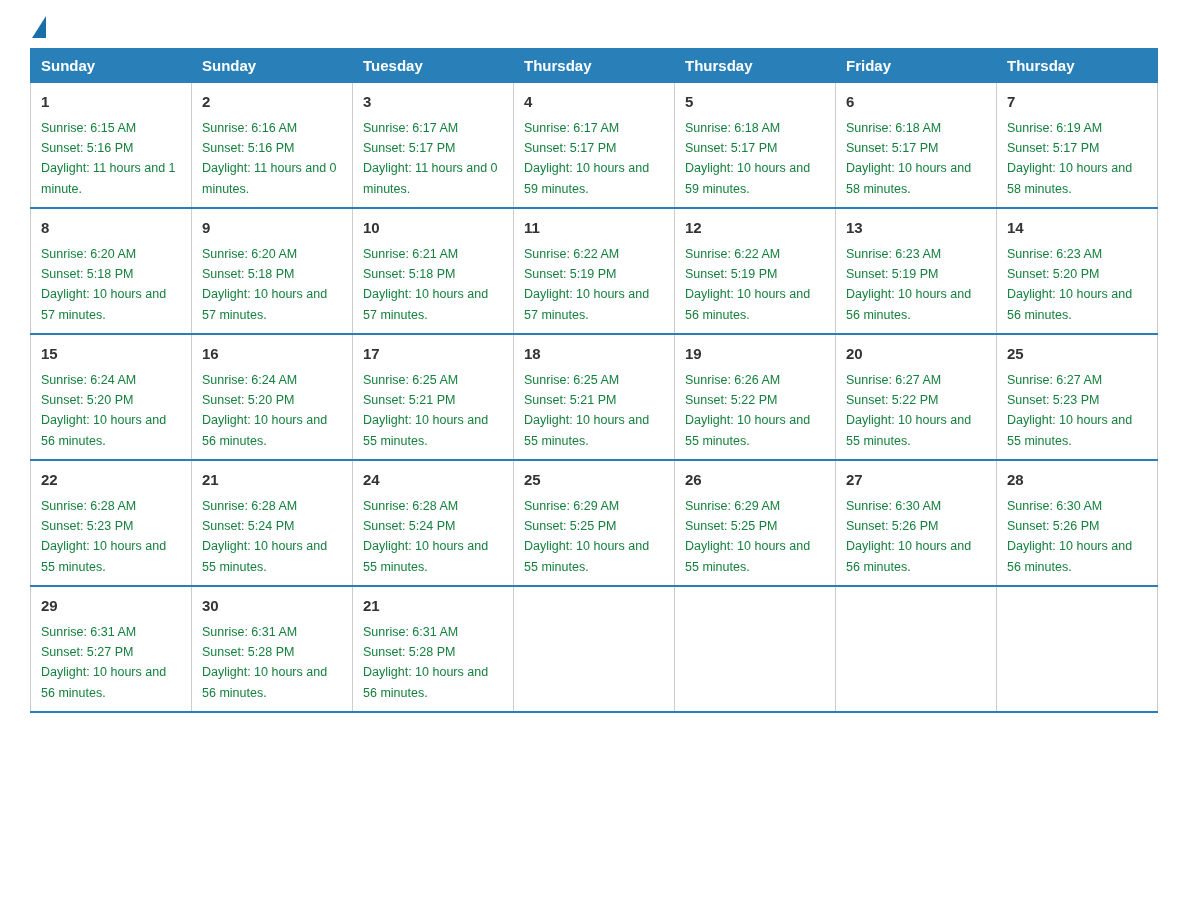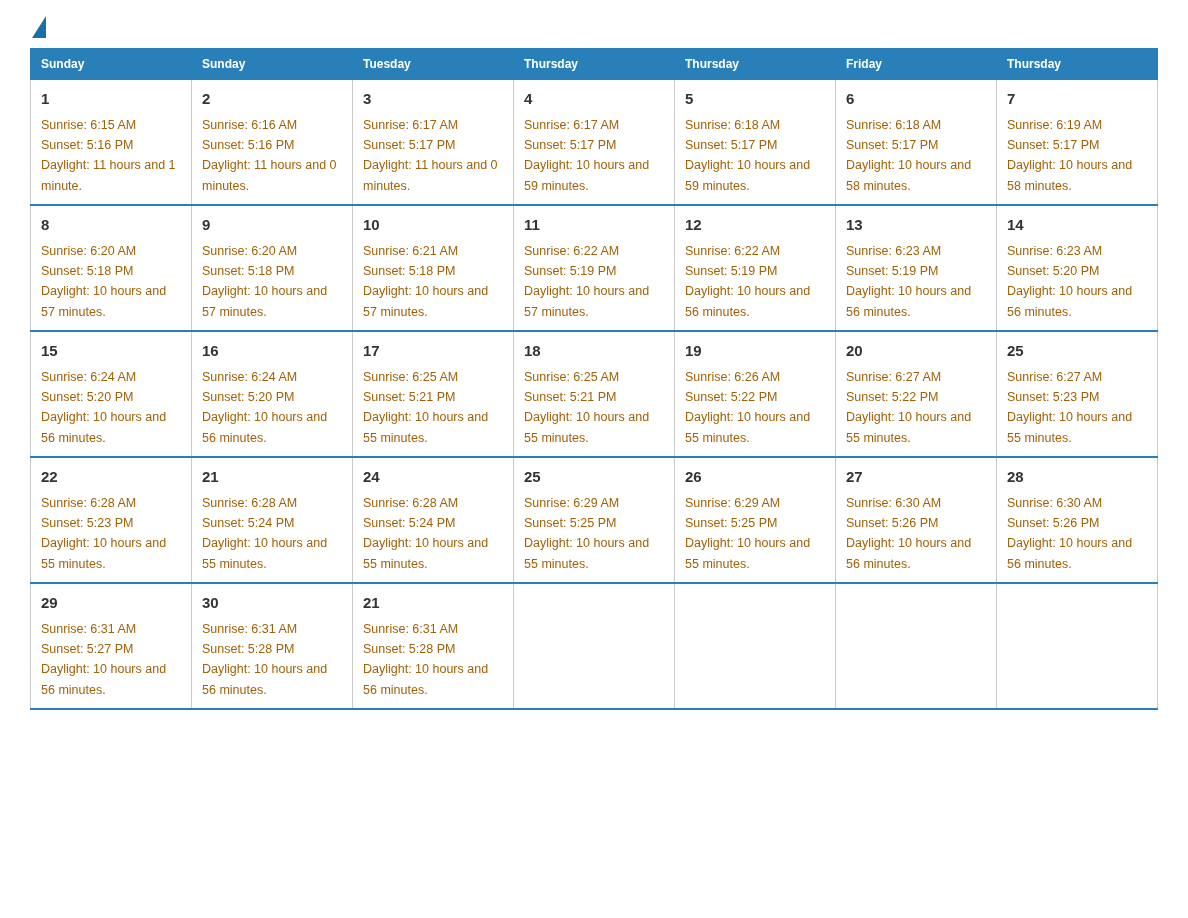--- a/index.html
+++ b/index.html
@@ -49,21 +49,21 @@
       margin-top: 4px;
     }
     .calendar-table {
       width: 100%;
       border-collapse: collapse;
       margin-top: 8px;
     }
     .calendar-table th {
       background-color: #2980b9;
       color: #fff;
-      font-size: 12px;
+      font-size: 15px;
       font-weight: bold;
       padding: 8px 10px;
       text-align: left;
       border: 1px solid #2980b9;
     }
     .calendar-table td {
       vertical-align: top;
       padding: 8px 10px;
       border: 1px solid #ccc;
       font-size: 13px;
@@ -76,21 +76,21 @@
       border-bottom: 2px solid #2980b9;
     }
     .day-number {
       font-size: 15px;
       font-weight: bold;
       display: block;
       margin-bottom: 4px;
     }
     .day-info {
       font-size: 12.5px;
-      color: #a16207;
+      color: #15803d;
       line-height: 1.55;
     }
     .empty-cell {
       background: #fff;
       border: 1px solid #ccc;
     }
     .logo-wrapper {
       display: flex;
       flex-direction: column;
       align-items: flex-start;

